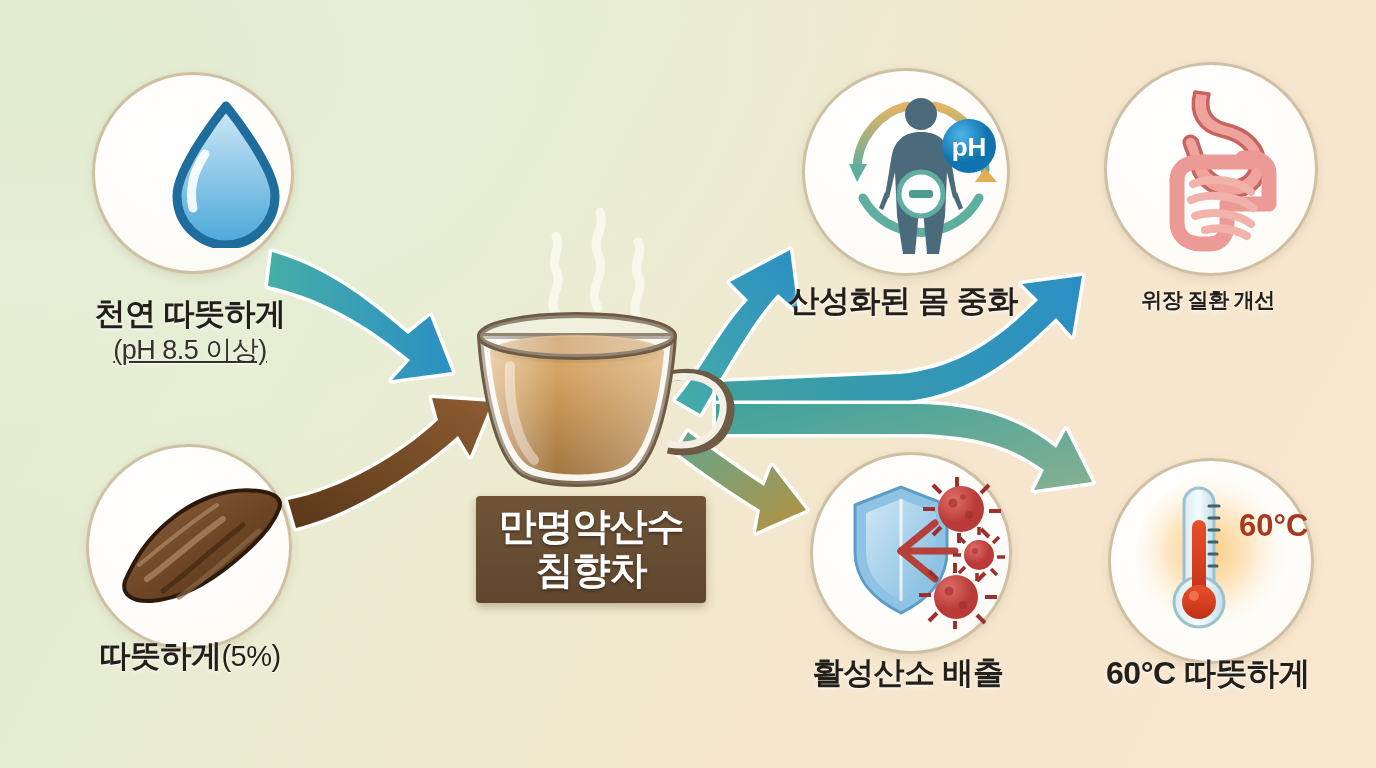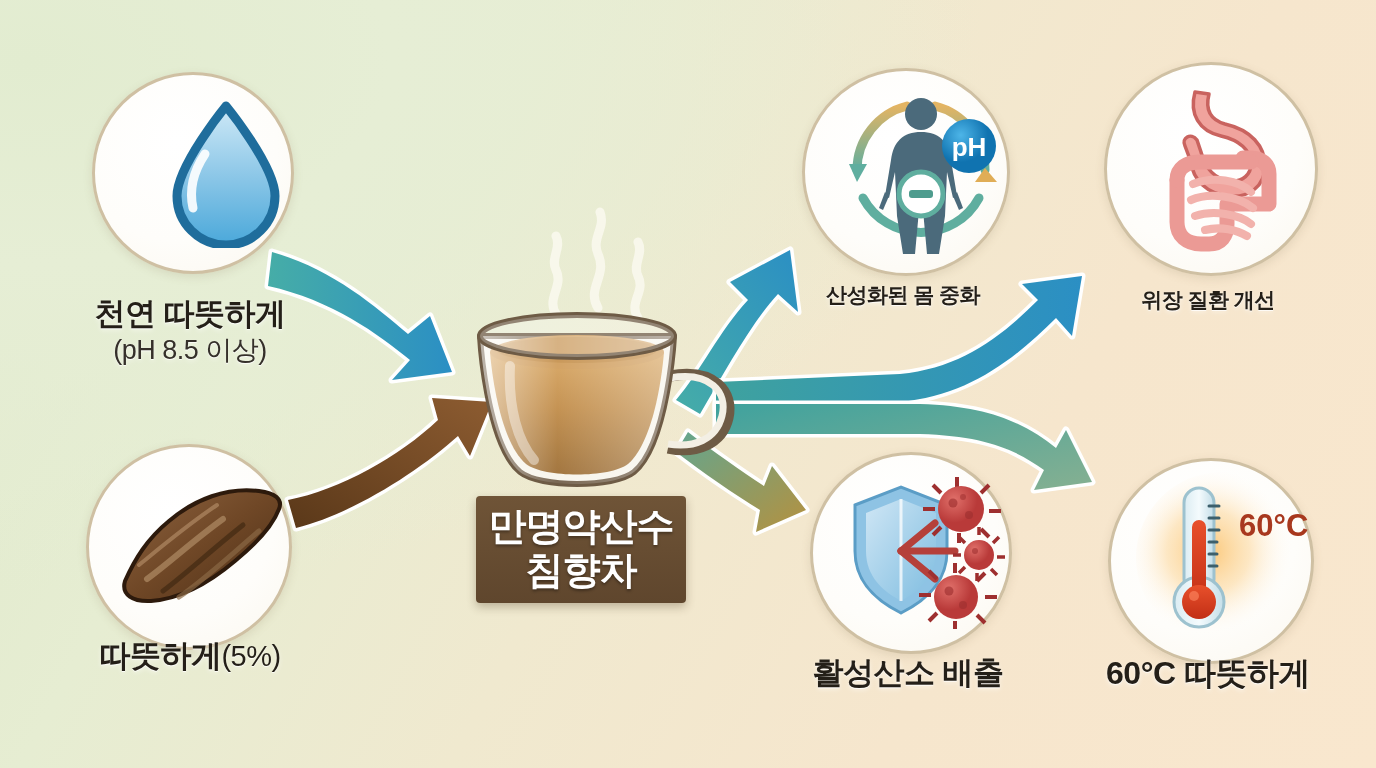--- a/index.html
+++ b/index.html
@@ -27,28 +27,28 @@
   .node > svg{display:block;}
 
   
   .lbl{
     position:absolute;text-align:center;
     font-weight:700;color:#241f18;
     letter-spacing:-.5px;line-height:1.14;
     white-space:nowrap;
     text-shadow:0 1px 0 rgba(255,255,255,.75),0 2px 5px rgba(255,255,255,.55);
   }
-  .lbl .sub{display:block;font-weight:400;color:#35302a;}
+  .lbl .sub{display:block;font-weight:400;color:#35302a;text-decoration:underline;}
 
   
   .badge{
     position:absolute;
     background:linear-gradient(180deg,#6f5437 0%,#5f462d 100%);
     color:#fff;border-radius:4px;
-    padding:8px 2px 11px;
+    padding:8px 12px 11px;
     text-align:center;font-weight:800;
     line-height:1.16;letter-spacing:-1px;
     box-shadow:0 4px 10px rgba(70,50,25,.3);
     text-shadow:0 2px 3px rgba(0,0,0,.35);
   }
   .badge .l2{display:block;}
 </style>
 </head>
 <body>
 
@@ -236,21 +236,21 @@
         <path d="M122,106 L128,122 L124,124 L118,110 Z"></path>
       </g>
 
       <circle cx="86" cy="108" r="22" fill="#ffffff" stroke="#5fae9f" stroke-width="5"></circle>
       <rect x="74" y="104" width="24" height="8" rx="3" fill="#4e9c8e"></rect>
 
       <circle cx="134" cy="60" r="27" fill="url(#phG)"></circle>
       <text x="134" y="70" text-anchor="middle" font-family="Liberation Sans, sans-serif" font-size="26" font-weight="700" fill="#ffffff">pH</text>
     </svg>
   </div>
-  <div class="lbl" style="left:760px;top:283px;width:286px;font-size:21px;">
+  <div class="lbl" style="left:760px;top:283px;width:286px;font-size:31px;">
     <span>산성화된 몸 중화</span>
   </div>
 
   <div class="node" style="left:1104px;top:62px;width:208px;height:208px;">
     <svg width="168" height="170" viewBox="0 0 168 170">
       <g stroke="#c9635f" stroke-width="3.5" stroke-linejoin="round">
 
         <path d="M62,10 C58,26 64,36 78,40 C104,46 118,62 118,82 C118,102 102,114 82,112
                  C60,110 46,96 44,78 L38,62 C34,54 44,48 50,56 L54,68 C58,84 68,96 84,97
                  C96,98 104,90 104,80 C104,66 92,56 74,52 C52,47 42,30 48,8 Z" fill="#f0a39d"></path>

